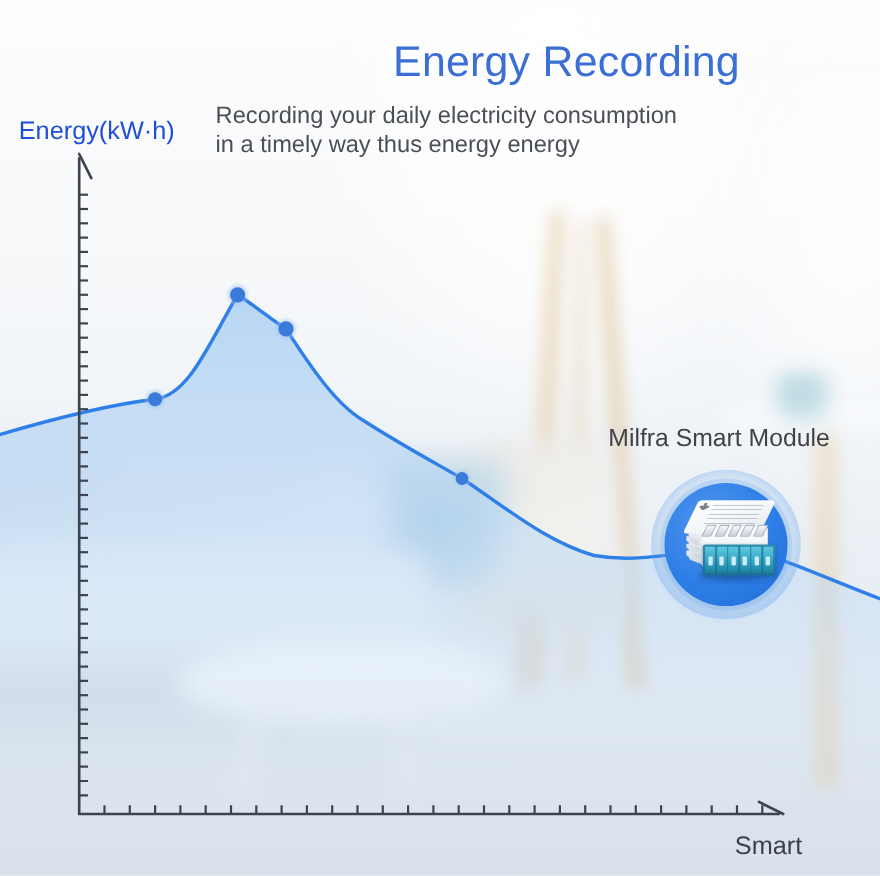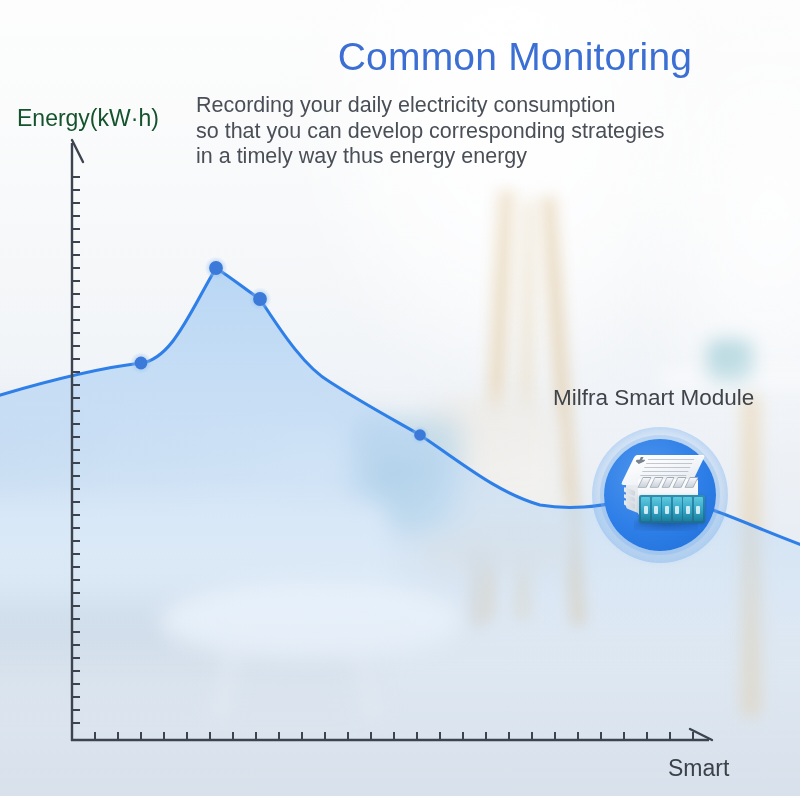--- a/index.html
+++ b/index.html
@@ -144,21 +144,21 @@
   .subtitle{
     position:absolute;left:196px;top:93px;width:584px;
     text-align:left;
     font-size:21.5px;line-height:25.5px;
     color:#4a4f57;
   }
   .subtitle div{white-space:nowrap;}
 
   .axis-y-label{
     position:absolute;left:17px;top:105px;
-    font-size:23px;color:#14532d;white-space:nowrap;
+    font-size:23px;color:#1d4ed8;white-space:nowrap;
   }
   .axis-x-label{
     position:absolute;left:668px;top:755px;
     font-size:23px;color:#3c4048;white-space:nowrap;
   }
   .series-label{
     position:absolute;left:117px;top:226px;
     font-size:22.5px;color:#3c4048;white-space:nowrap;
   }
   .product-label{
@@ -276,25 +276,24 @@
     <div class="sofa-cush1"></div>
     <div class="sofa-cush2"></div>
     <div class="sofa-seat"></div>
     <div class="sofa-shadow"></div>
     <div class="table-leg1"></div>
     <div class="table-leg2"></div>
     <div class="table-top"></div>
     <div class="bg-haze"></div>
   </div>
 
-  <div class="title">Common Monitoring</div>
+  <div class="title">Energy Recording</div>
 
   <div class="subtitle">
     <div>Recording your daily electricity consumption</div>
-    <div>so that you can develop corresponding strategies</div>
     <div>in a timely way thus energy energy</div>
   </div>
 
   <svg class="chart" viewBox="0 0 800 796">
     <defs>
       <linearGradient id="areaFill" x1="0" y1="0" x2="0" y2="1">
         <stop offset="0%" stop-color="#a9cef3" stop-opacity="0.80"></stop>
         <stop offset="40%" stop-color="#b9d7f5" stop-opacity="0.55"></stop>
         <stop offset="75%" stop-color="#cde3f8" stop-opacity="0.22"></stop>
         <stop offset="100%" stop-color="#dcecfb" stop-opacity="0.05"></stop>

